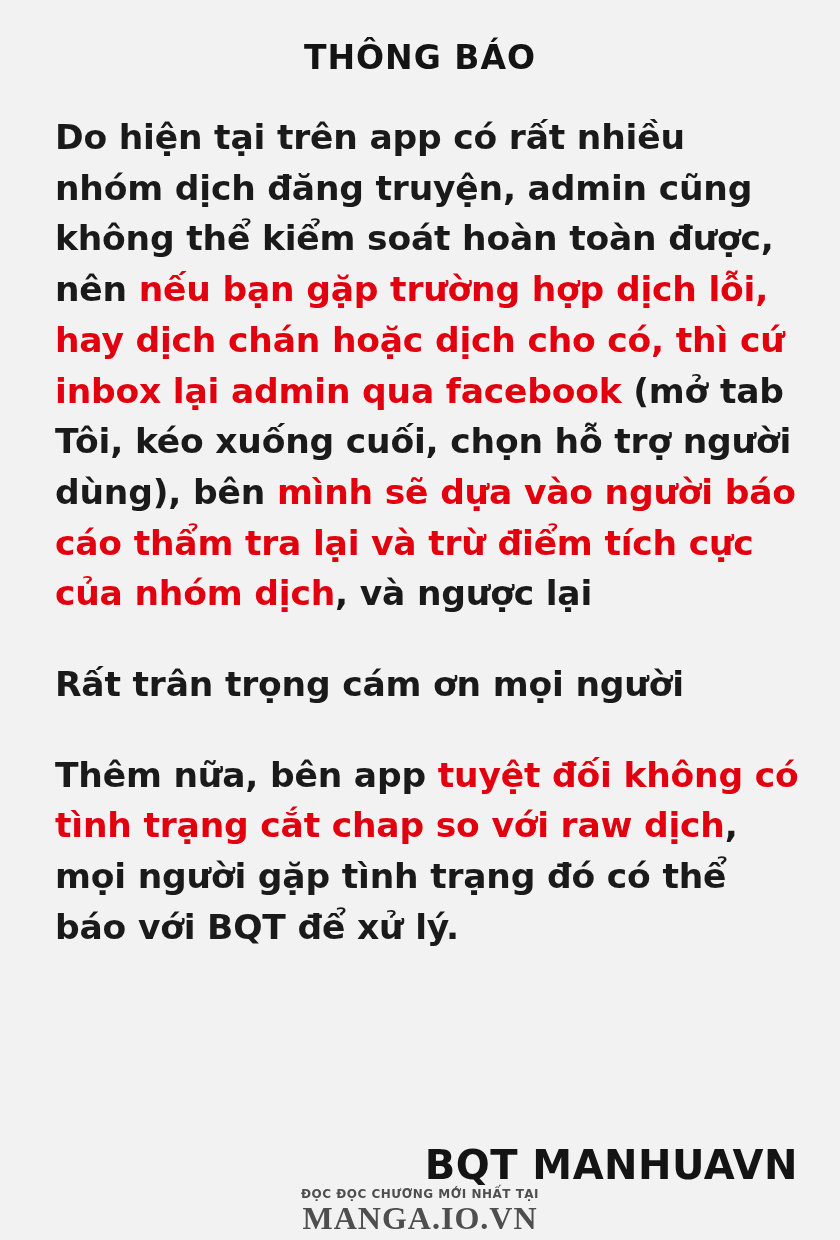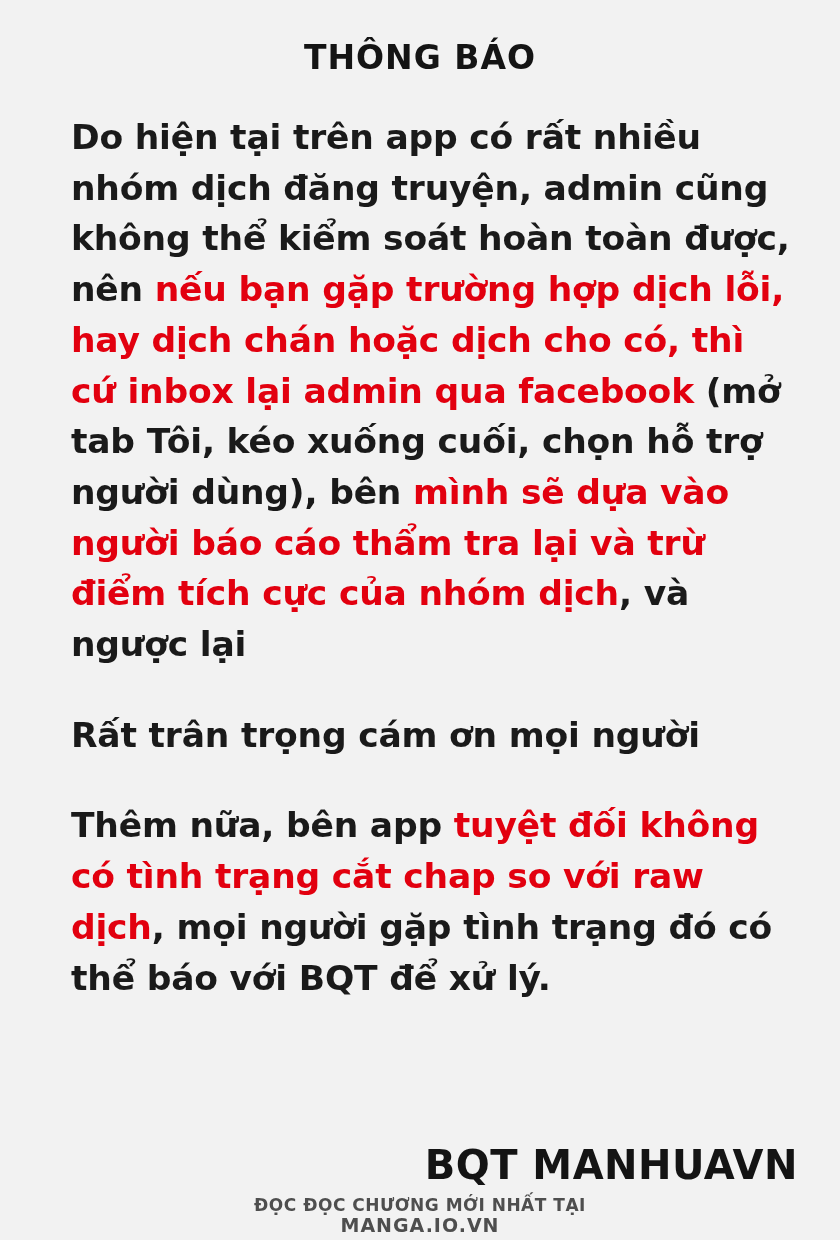--- a/index.html
+++ b/index.html
@@ -34,21 +34,21 @@
     left: 55px;
     right: 40px;
     top: 112px;
     font-size: 34.5px;
     line-height: 1.47;
     font-weight: 700;
     color: #1a1a1a;
     letter-spacing: -0.2px;
   }
   .para {
-    margin: 0 0 40px 16px;
+    margin: 0 0 40px 0;
   }
   .para:last-child {
     margin-bottom: 0;
   }
   .red {
     color: #e2000f;
   }
   .signature {
     position: absolute;
     right: 42px;
@@ -61,32 +61,33 @@
   .watermark {
     position: absolute;
     left: 0;
     right: 0;
     bottom: 4px;
     text-align: center;
     color: #2b2b2b;
     opacity: 0.82;
   }
   .wm-top {
-    font-size: 17px;
+    font-size: 12px;
     font-weight: bold;
     letter-spacing: 0.5px;
     text-transform: uppercase;
     line-height: 1.1;
   }
   .wm-bottom {
-    font-size: 19px;
+    font-size: 32px;
     font-weight: bold;
     letter-spacing: 1px;
     line-height: 1.1;
     text-transform: uppercase;
+    font-family: Liberation Serif, serif;
   }
 </style>
 </head>
 <body>
 
 <div class="page">
 
   <div class="title">THÔNG BÁO</div>
 
   <div class="body-text">

